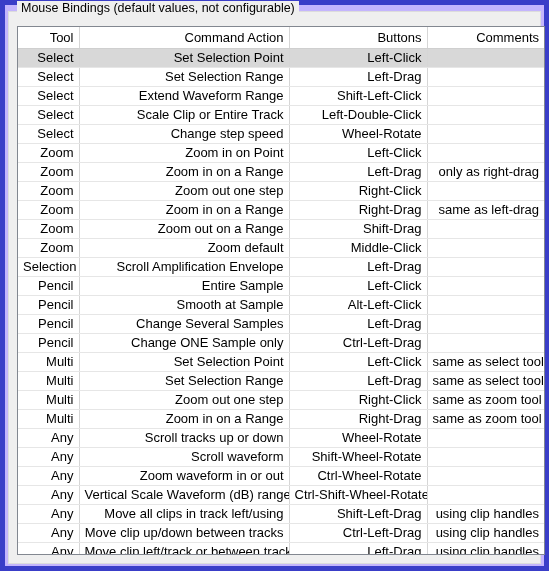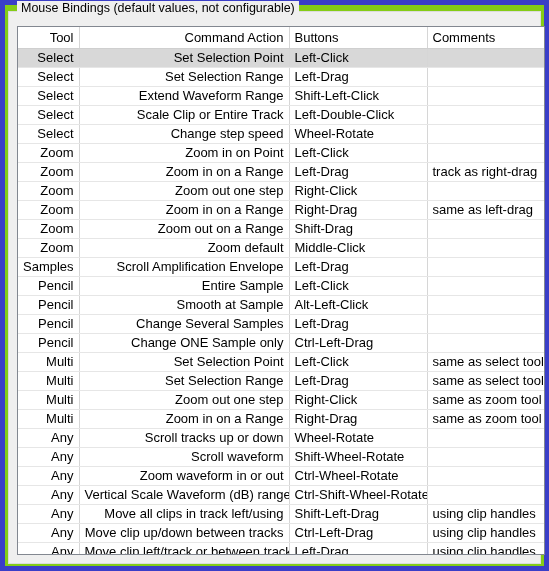--- a/index.html
+++ b/index.html
@@ -13,21 +13,21 @@
     font-family: "Liberation Sans", sans-serif;
     overflow: hidden;
   }
   #window-frame {
     position: absolute;
     left: 0; top: 0;
     width: 549px;
     height: 571px;
     box-sizing: border-box;
     border: 5px solid #3a3ec8;
-    background: #84cc16;
+    background: #c4b5fd;
   }
   #groupbox {
     position: absolute;
     left: 3px;
     top: 6px;
     right: 3px;
     bottom: 2px;
     box-sizing: border-box;
     border: 1px solid #dcdcdc;
     background: #efefef;
@@ -80,21 +80,21 @@
   table.grid thead th {
     height: 21px;
     line-height: 21px;
     border-bottom: 1px solid #cfcfcf;
     background: #ffffff;
   }
   table.grid th:last-child, table.grid td:last-child {
     border-right: none;
   }
   .a-right { text-align: right; }
-  .a-left  { text-align: left; }
+  .a-left  { text-align: right; }
   tr.selected td { background: #d8d8d8; }
 </style>
 </head>
 <body>
 
 <div id="window-frame">
   <div id="groupbox">
     <div id="groupbox-title">Mouse Bindings (default values, not configurable)</div>
 
     <div id="grid-wrap">
@@ -147,21 +147,21 @@
             <tr>
               <td class="a-right">Zoom</td>
               <td class="a-right">Zoom in on Point</td>
               <td class="a-left">Left-Click</td>
               <td class="a-left"></td>
             </tr>
             <tr>
               <td class="a-right">Zoom</td>
               <td class="a-right">Zoom in on a Range</td>
               <td class="a-left">Left-Drag</td>
-              <td class="a-left">track as right-drag</td>
+              <td class="a-left">only as right-drag</td>
             </tr>
             <tr>
               <td class="a-right">Zoom</td>
               <td class="a-right">Zoom out one step</td>
               <td class="a-left">Right-Click</td>
               <td class="a-left"></td>
             </tr>
             <tr>
               <td class="a-right">Zoom</td>
               <td class="a-right">Zoom in on a Range</td>
@@ -174,21 +174,21 @@
               <td class="a-left">Shift-Drag</td>
               <td class="a-left"></td>
             </tr>
             <tr>
               <td class="a-right">Zoom</td>
               <td class="a-right">Zoom default</td>
               <td class="a-left">Middle-Click</td>
               <td class="a-left"></td>
             </tr>
             <tr>
-              <td class="a-right">Samples</td>
+              <td class="a-right">Selection</td>
               <td class="a-right">Scroll Amplification Envelope</td>
               <td class="a-left">Left-Drag</td>
               <td class="a-left"></td>
             </tr>
             <tr>
               <td class="a-right">Pencil</td>
               <td class="a-right">Entire Sample</td>
               <td class="a-left">Left-Click</td>
               <td class="a-left"></td>
             </tr>

